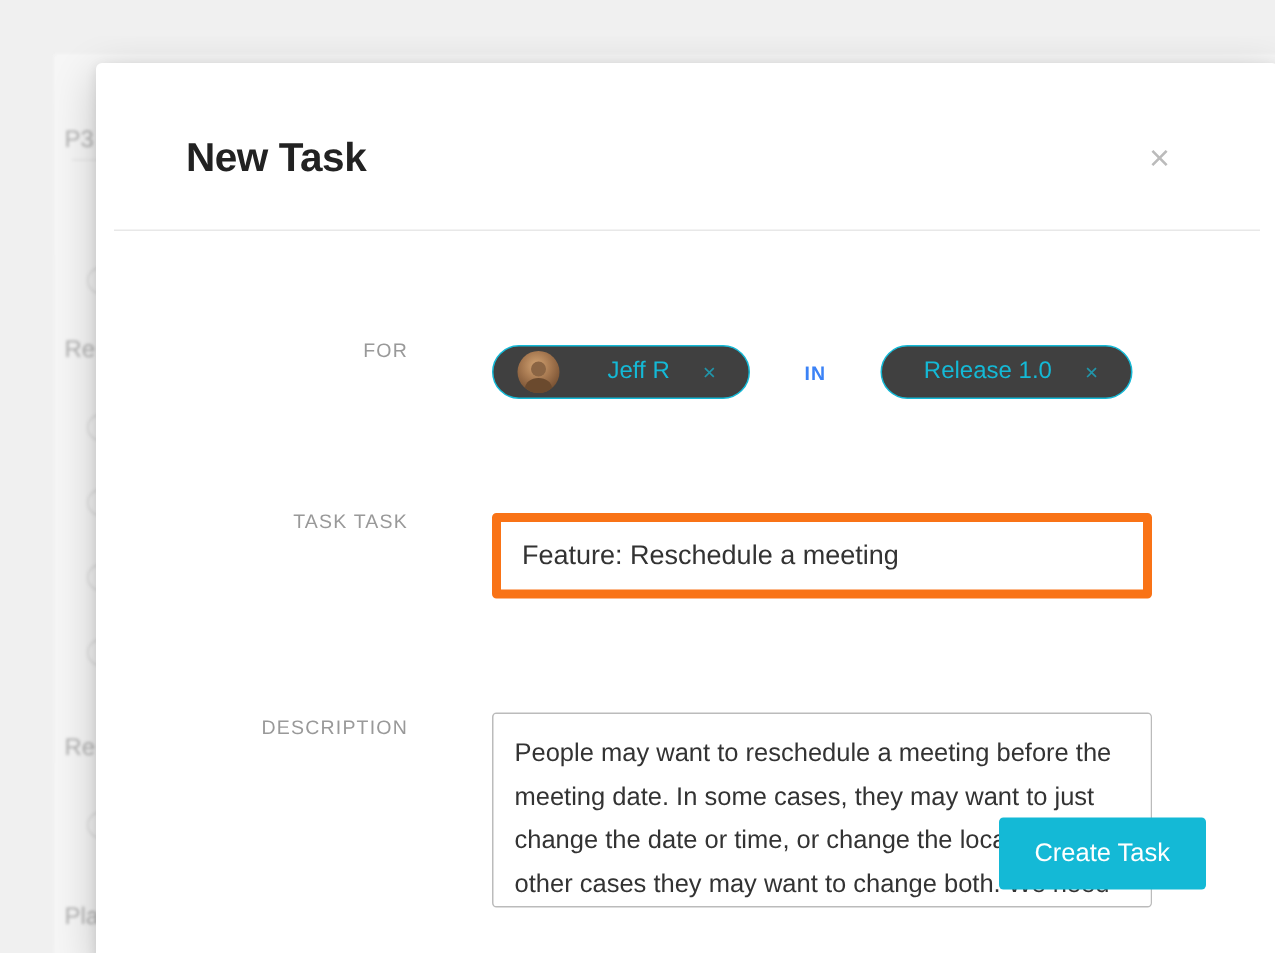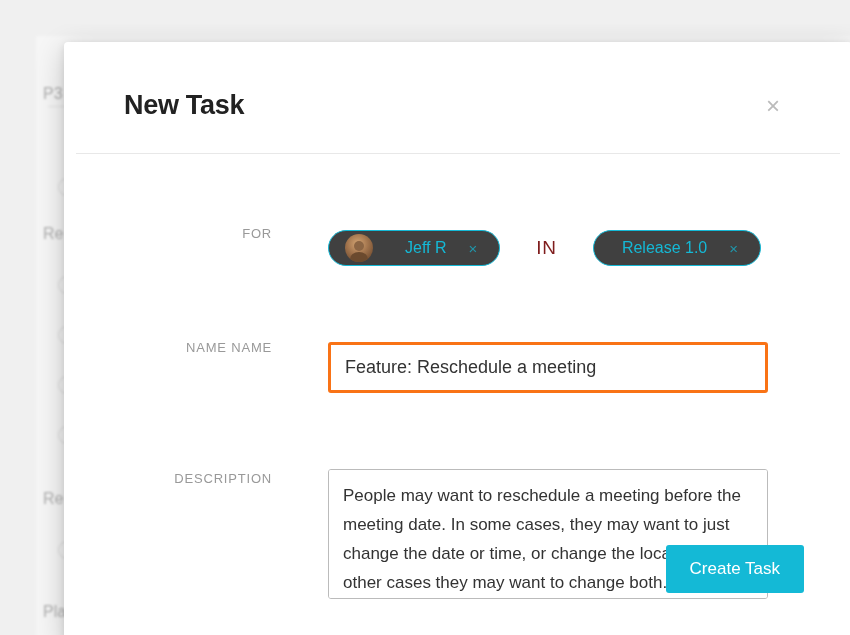--- a/index.html
+++ b/index.html
@@ -145,31 +145,31 @@
       border-radius: 50% 50% 0 0;
     }
     .chip-remove {
       color: #14b9d6;
       font-size: 15px;
       cursor: pointer;
       opacity: 0.7;
       margin-left: 2px;
     }
     .in-label {
-      font-size: 19px;
-      font-weight: 400;
+      font-size: 13px;
+      font-weight: 700;
       letter-spacing: 0.8px;
-      color: #7f1d1d;
+      color: #3b82f6;
     }
     .text-input {
       width: 100%;
       padding: 12px 14px;
       font-size: 18px;
       color: #333;
-      border: 3px solid #f97316;
+      border: 6px solid #f97316;
       border-radius: 3px;
       font-family: inherit;
     }
     .textarea {
       width: 100%;
       padding: 12px 14px;
       font-size: 17px;
       line-height: 1.7;
       color: #333;
       border: 1px solid #bbb;
@@ -264,21 +264,21 @@
         </div>
         <span class="in-label">IN</span>
         <div class="chip chip-no-avatar">
           <span>Release 1.0</span>
           <span class="chip-remove">×</span>
         </div>
       </div>
     </div>
 
     <div class="row">
-      <div class="row-label">NAME NAME</div>
+      <div class="row-label">TASK TASK</div>
       <div class="row-content">
         <input type="text" class="text-input" value="Feature: Reschedule a meeting" style="">
       </div>
     </div>
 
     <div class="row row-desc">
       <div class="row-label">DESCRIPTION</div>
       <div class="row-content">
         <textarea class="textarea" style="">People may want to reschedule a meeting before the meeting date. In some cases, they may want to just change the date or time, or change the location — in other cases they may want to change both. We need to make this easy.</textarea>
       </div>

